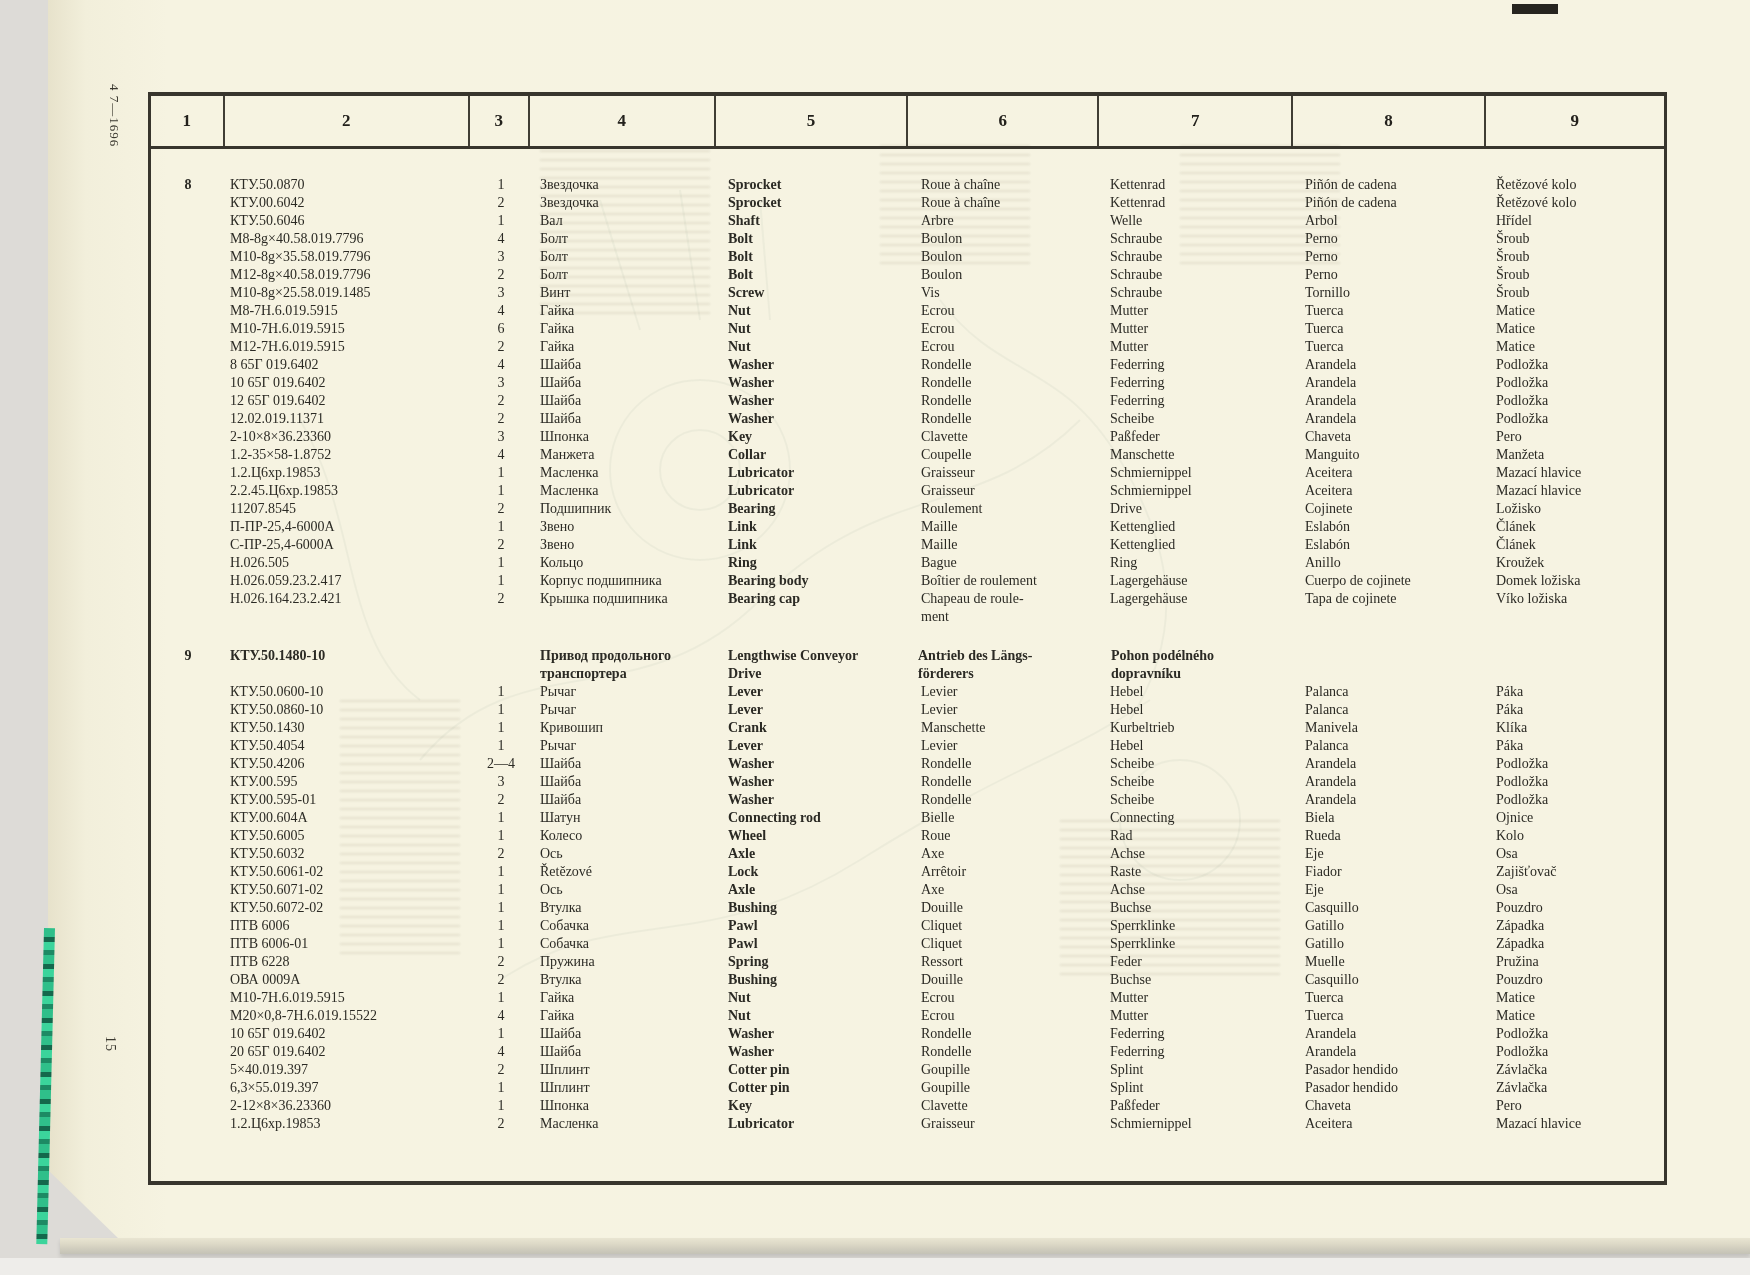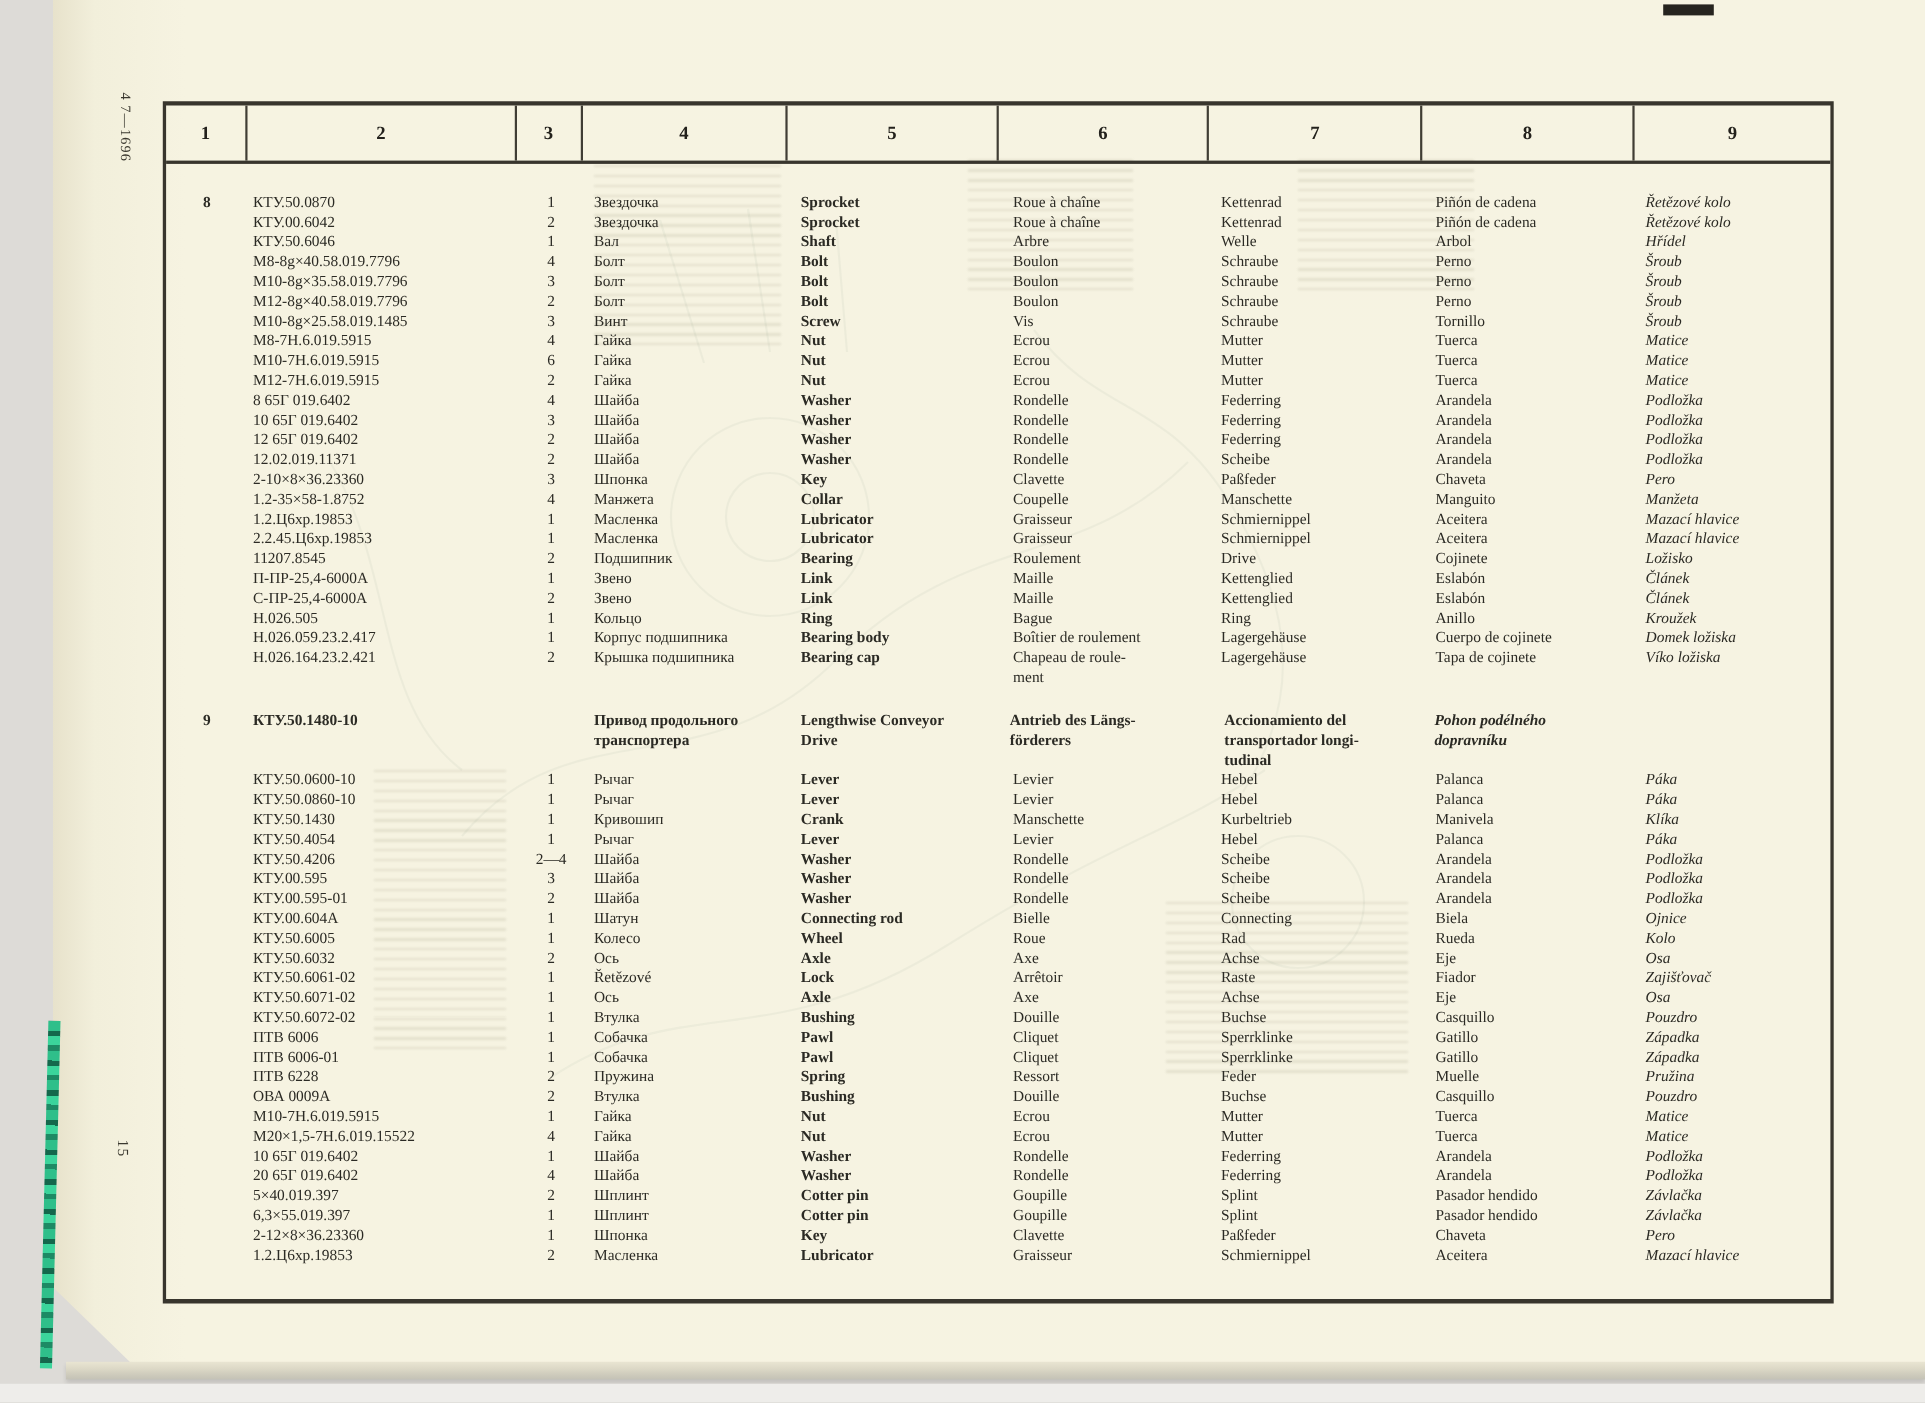--- a/index.html
+++ b/index.html
@@ -58,21 +58,21 @@
   .trow.bold{font-weight:bold;}
   .cell{box-sizing:border-box;white-space:pre-line;flex:none;}
   .c0{width:74px;text-align:center;font-weight:bold;}
   .c1{width:246px;padding-left:5px;}
   .c2{width:60px;text-align:center;}
   .c3{width:187px;padding-left:9px;}
   .c4{width:193px;padding-left:10px;font-weight:bold;}
   .c5{width:192px;padding-left:10px;}
   .c6{width:195px;padding-left:7px;}
   .c7{width:193px;padding-left:7px;}
-  .c8{width:179px;padding-left:5px;font-style:italic;}
+  .c8{width:179px;padding-left:5px;}
   .gap{height:21px;}
   .first-offset{height:27px;}
 </style>
 </head>
 <body>
 
 <div class="page"></div>
 <div class="page-stack"></div>
 <div class="bottom-white"></div>
 <div class="green-edge"></div>
@@ -382,23 +382,20 @@
       <div class="trow bold">
         <div class="cell c0">9</div>
         <div class="cell c1">КТУ.50.1480-10</div>
         <div class="cell c2"></div>
         <div class="cell c3">Привод продольного
 транспортера</div>
         <div class="cell c4">Lengthwise Conveyor
 Drive</div>
         <div class="cell c6">Antrieb des Längs-
 förderers</div>
-        <div class="cell c7">Accionamiento del
-transportador longi-
-tudinal</div>
         <div class="cell c8">Pohon podélného
 dopravníku</div>
       </div>
       <div class="trow">
         <div class="cell c0"></div>
         <div class="cell c1">КТУ.50.0600-10</div>
         <div class="cell c2">1</div>
         <div class="cell c3">Рычаг</div>
         <div class="cell c4">Lever</div>
         <div class="cell c5">Levier</div>
@@ -588,21 +585,21 @@
         <div class="cell c2">1</div>
         <div class="cell c3">Гайка</div>
         <div class="cell c4">Nut</div>
         <div class="cell c5">Ecrou</div>
         <div class="cell c6">Mutter</div>
         <div class="cell c7">Tuerca</div>
         <div class="cell c8">Matice</div>
       </div>
       <div class="trow">
         <div class="cell c0"></div>
-        <div class="cell c1">М20×1,5-7Н.6.019.15522</div>
+        <div class="cell c1">М20×0,8-7Н.6.019.15522</div>
         <div class="cell c2">4</div>
         <div class="cell c3">Гайка</div>
         <div class="cell c4">Nut</div>
         <div class="cell c5">Ecrou</div>
         <div class="cell c6">Mutter</div>
         <div class="cell c7">Tuerca</div>
         <div class="cell c8">Matice</div>
       </div>
       <div class="trow">
         <div class="cell c0"></div>

